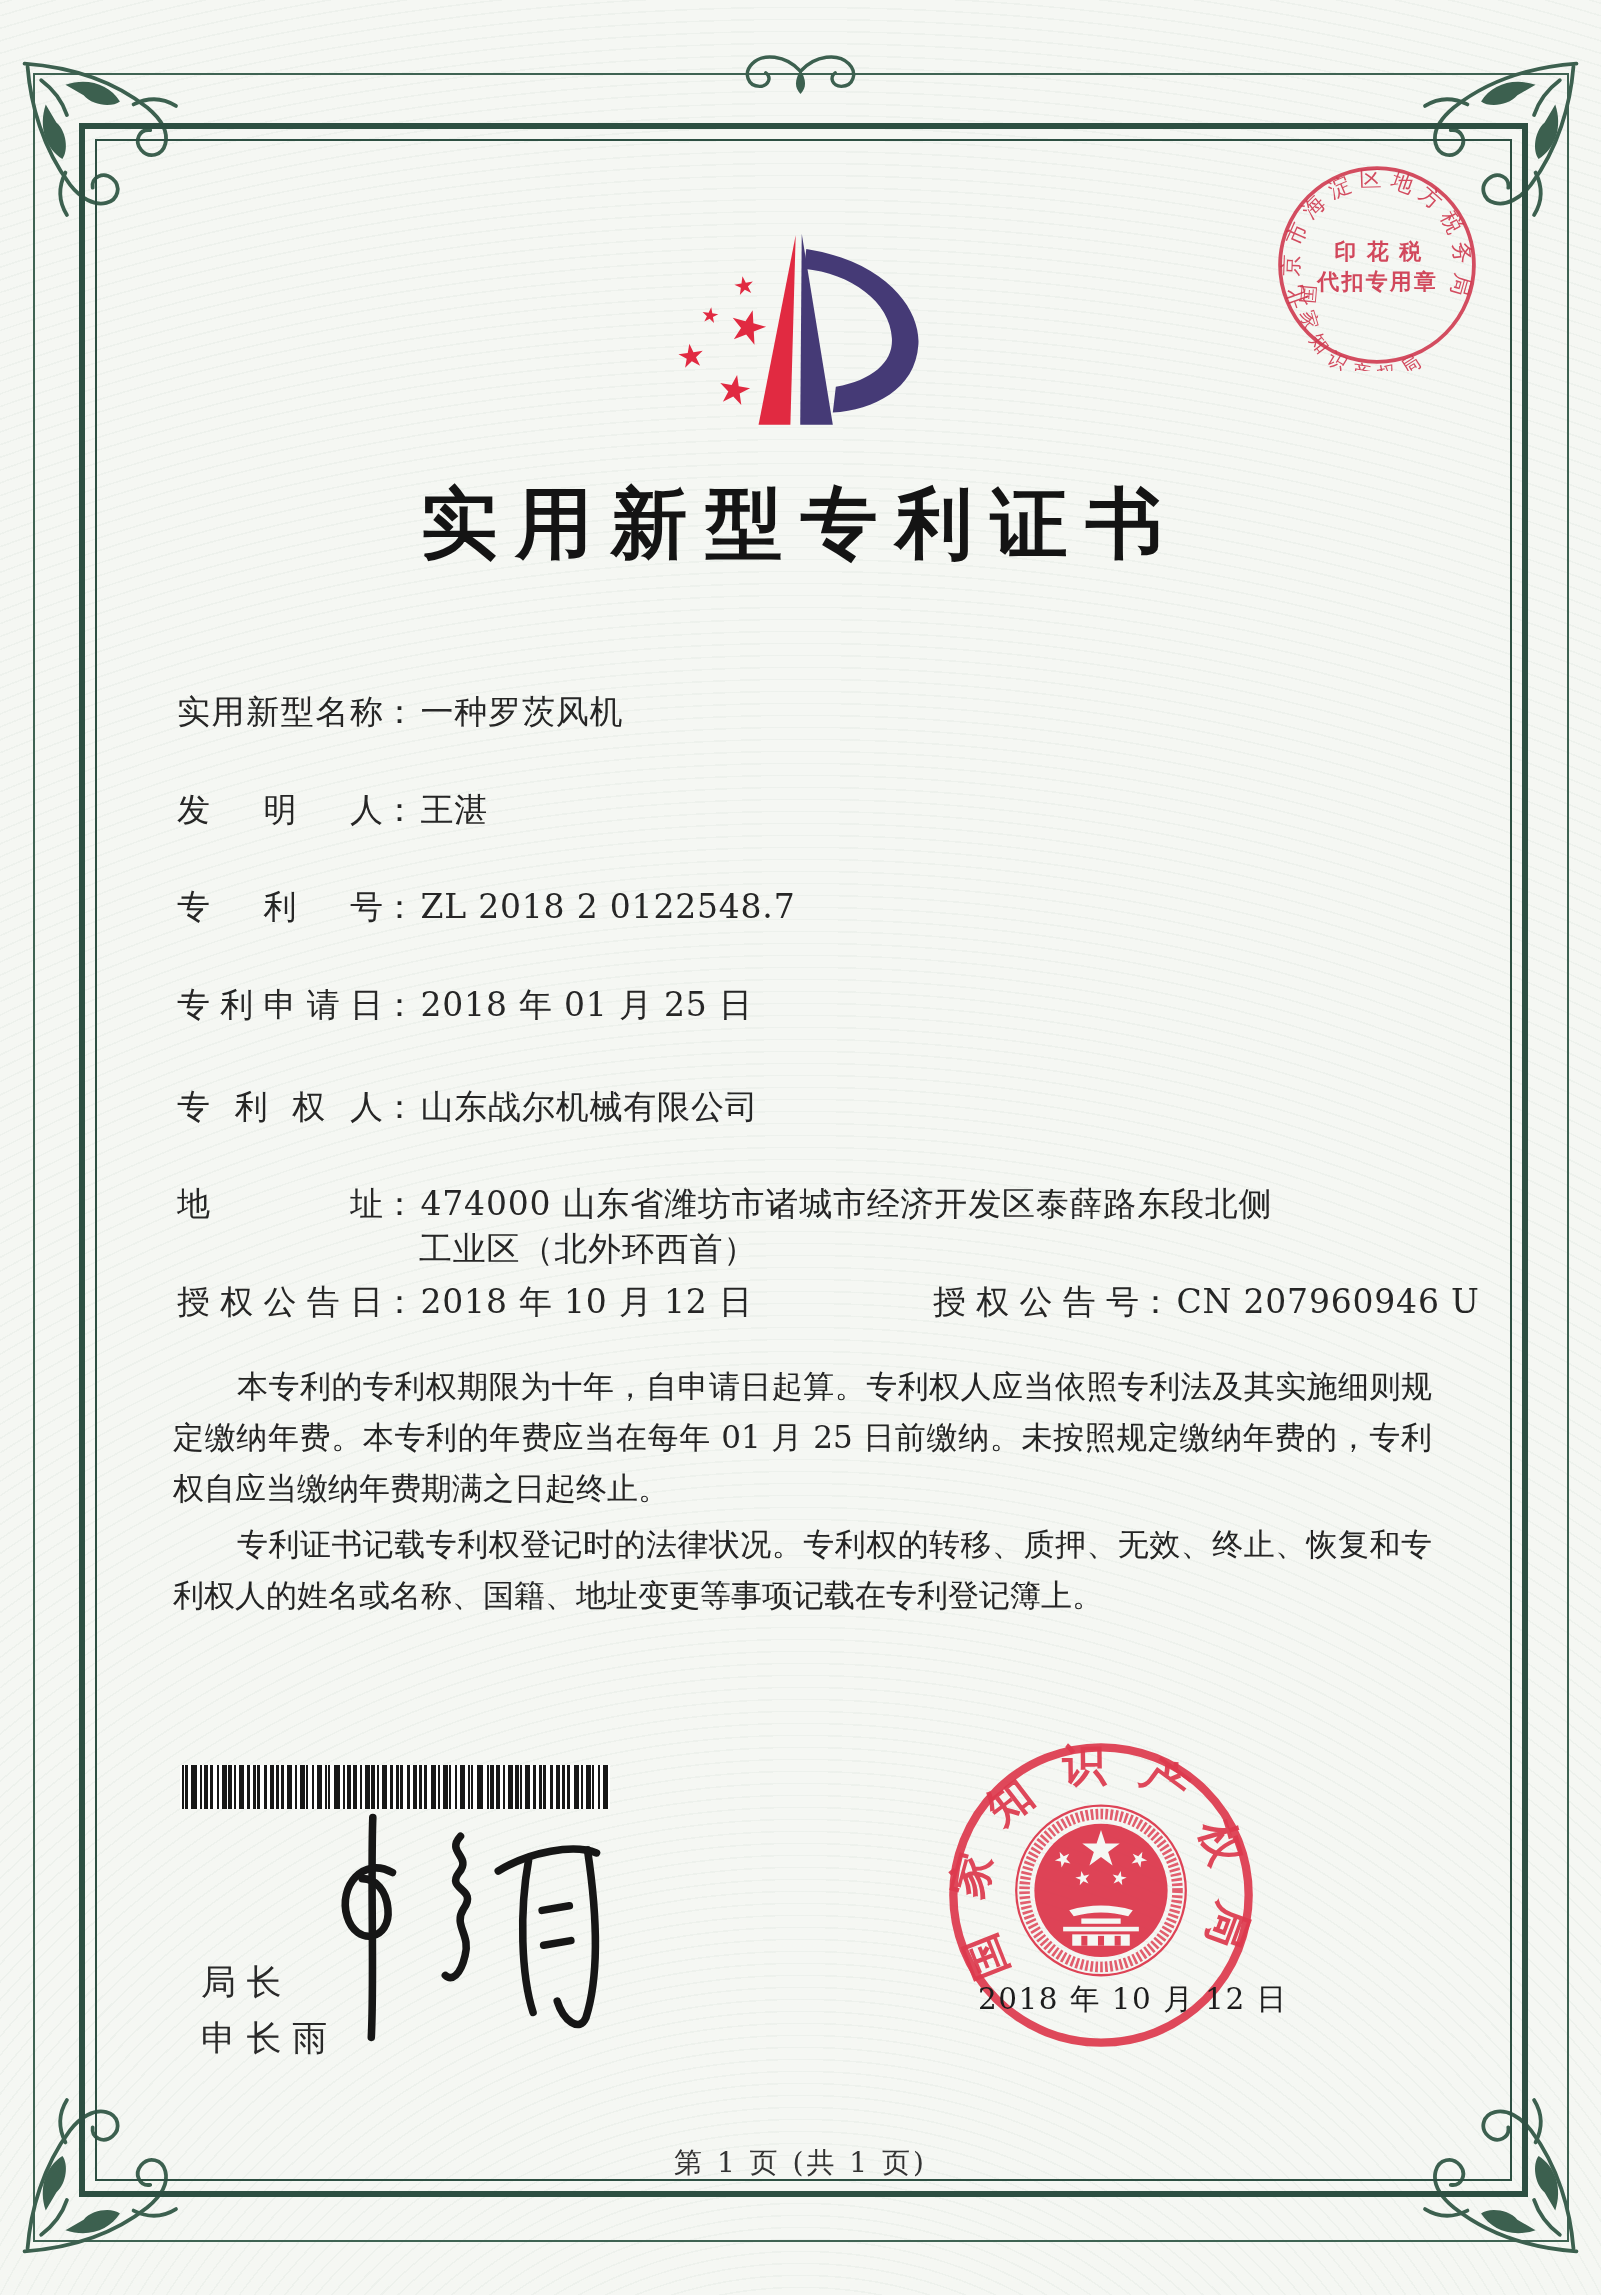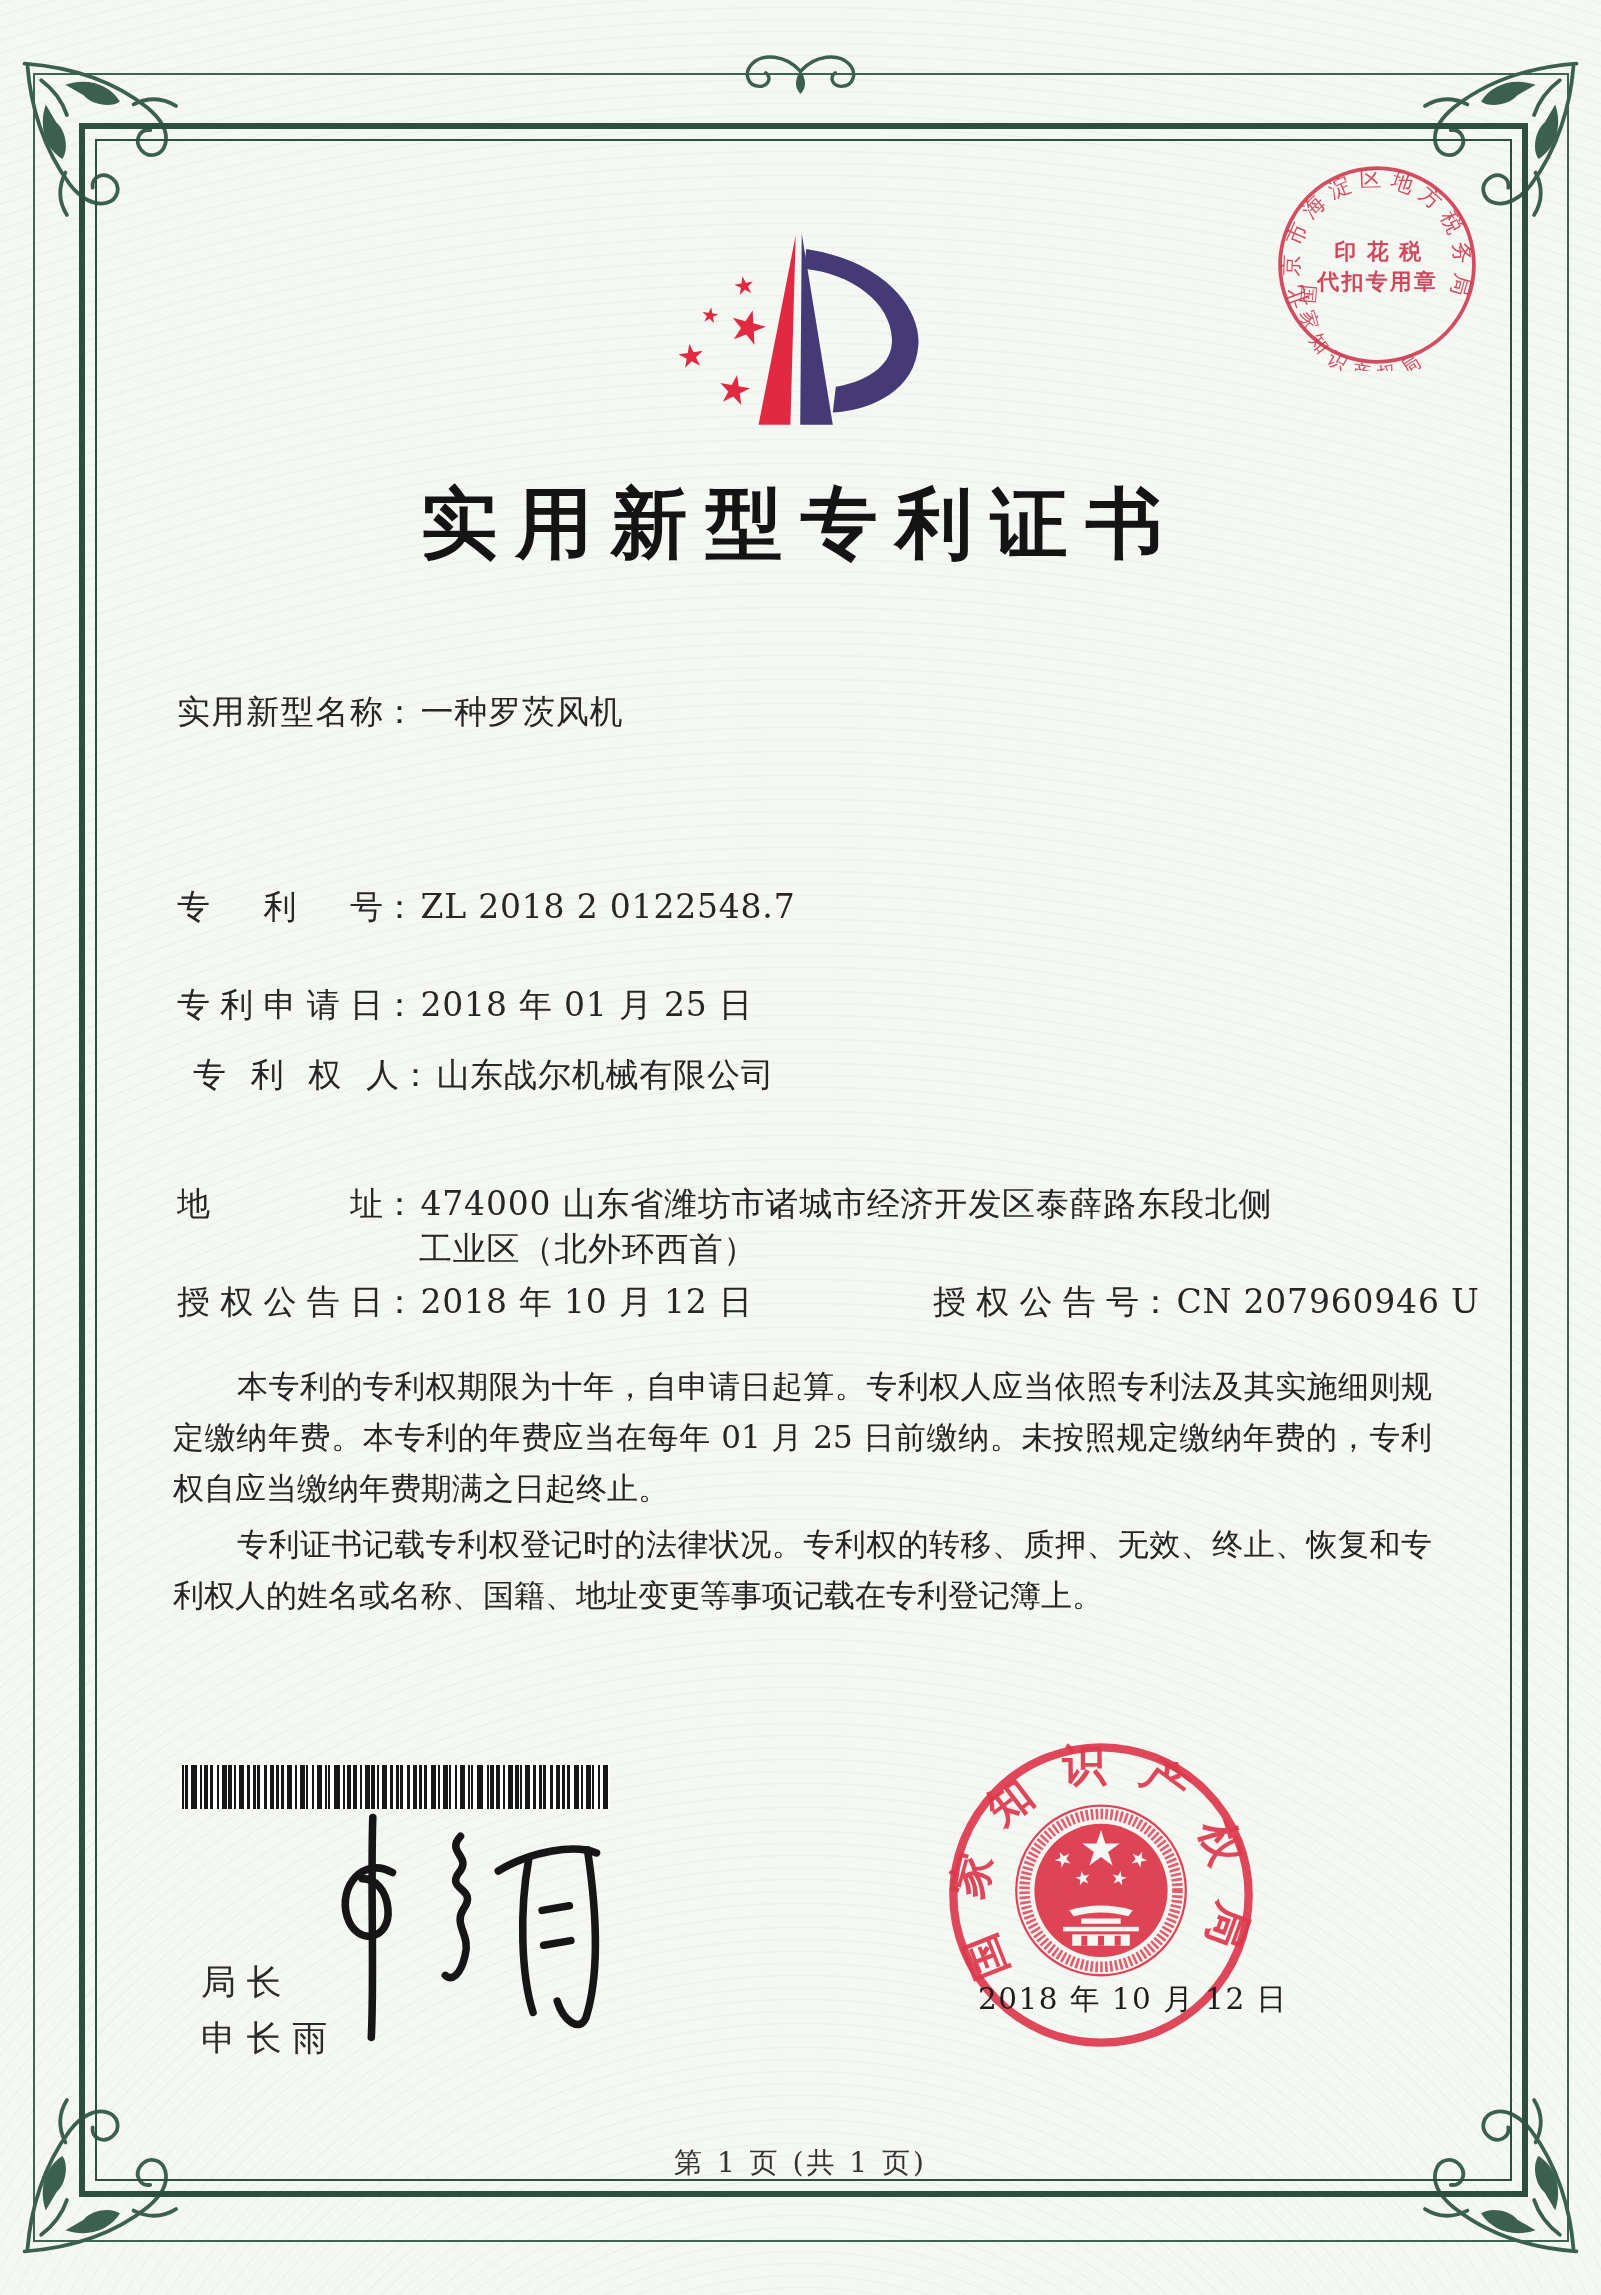--- a/index.html
+++ b/index.html
@@ -120,27 +120,30 @@
     <polygon fill="#e12a41" points="134.21,126.82 135.12,144.23 151.97,148.74 135.69,154.99 136.60,172.41 125.63,158.86 109.35,165.10 118.84,150.48 107.87,136.93 124.71,141.44"></polygon>
     <polygon fill="#e12a41" points="50.63,171.17 56.05,182.27 68.28,180.55 59.40,189.13 64.81,200.23 53.90,194.43 45.02,203.01 47.16,190.85 36.26,185.05 48.49,183.33"></polygon>
     <polygon fill="#e12a41" points="113.65,212.32 115.77,227.43 130.80,230.08 117.08,236.77 119.21,251.87 108.61,240.90 94.89,247.59 102.06,234.12 91.46,223.14 106.48,225.79"></polygon>
   </svg>
 
   <div class="abs title">实用新型专利证书</div>
 
   <div class="abs field-row" style="top:689px;">
     <span class="flabel">实用新型名称</span><span class="fcolon">：</span><span class="fvalue">一种罗茨风机</span>
   </div>
+  <div class="abs field-row" style="top:787px;">
+    <span class="flabel">发明人</span><span class="fcolon">：</span><span class="fvalue">王湛</span>
+  </div>
   <div class="abs field-row" style="top:884px;">
     <span class="flabel">专利号</span><span class="fcolon">：</span><span class="fvalue">ZL 2018 2 0122548.7</span>
   </div>
   <div class="abs field-row" style="top:982px;">
     <span class="flabel">专利申请日</span><span class="fcolon">：</span><span class="fvalue">2018 年 01 月 25 日</span>
   </div>
-  <div class="abs field-row" style="top:1052px;margin-left:16px;">
+  <div class="abs field-row" style="top:1084px;">
     <span class="flabel">专利权人</span><span class="fcolon">：</span><span class="fvalue">山东战尔机械有限公司</span>
   </div>
   <div class="abs field-row" style="top:1181px;">
     <span class="flabel">地址</span><span class="fcolon">：</span><span class="fvalue">474000  山东省潍坊市诸城市经济开发区泰薛路东段北侧</span>
     <div class="addr2">工业区（北外环西首）</div>
   </div>
   <div class="abs field-row" style="top:1279px;">
     <span class="flabel">授权公告日</span><span class="fcolon">：</span><span class="fvalue">2018 年 10 月 12 日</span>
     <span class="grant-no-pair">
       <span class="gnlabel">授权公告号</span><span class="fcolon">：</span><span class="fvalue">CN 207960946 U</span>

